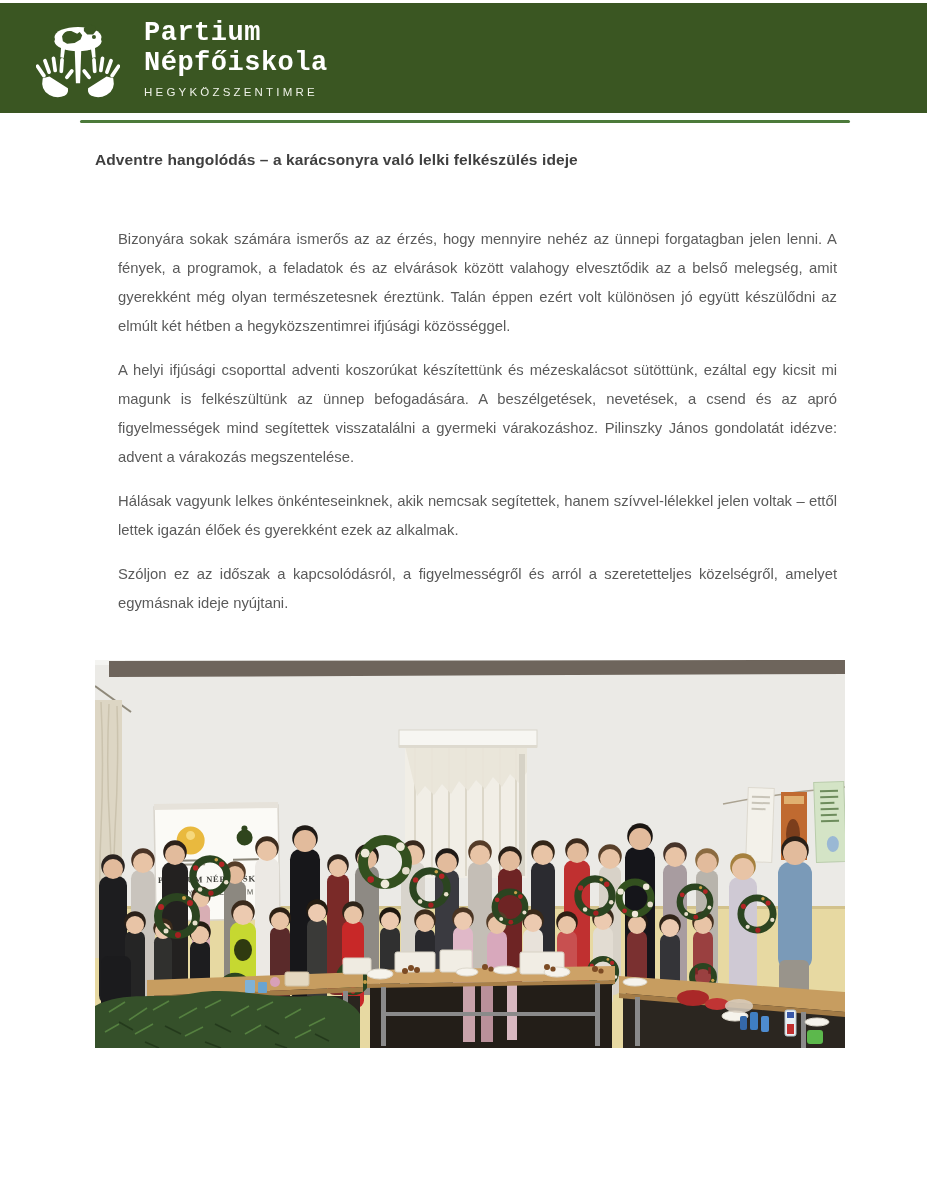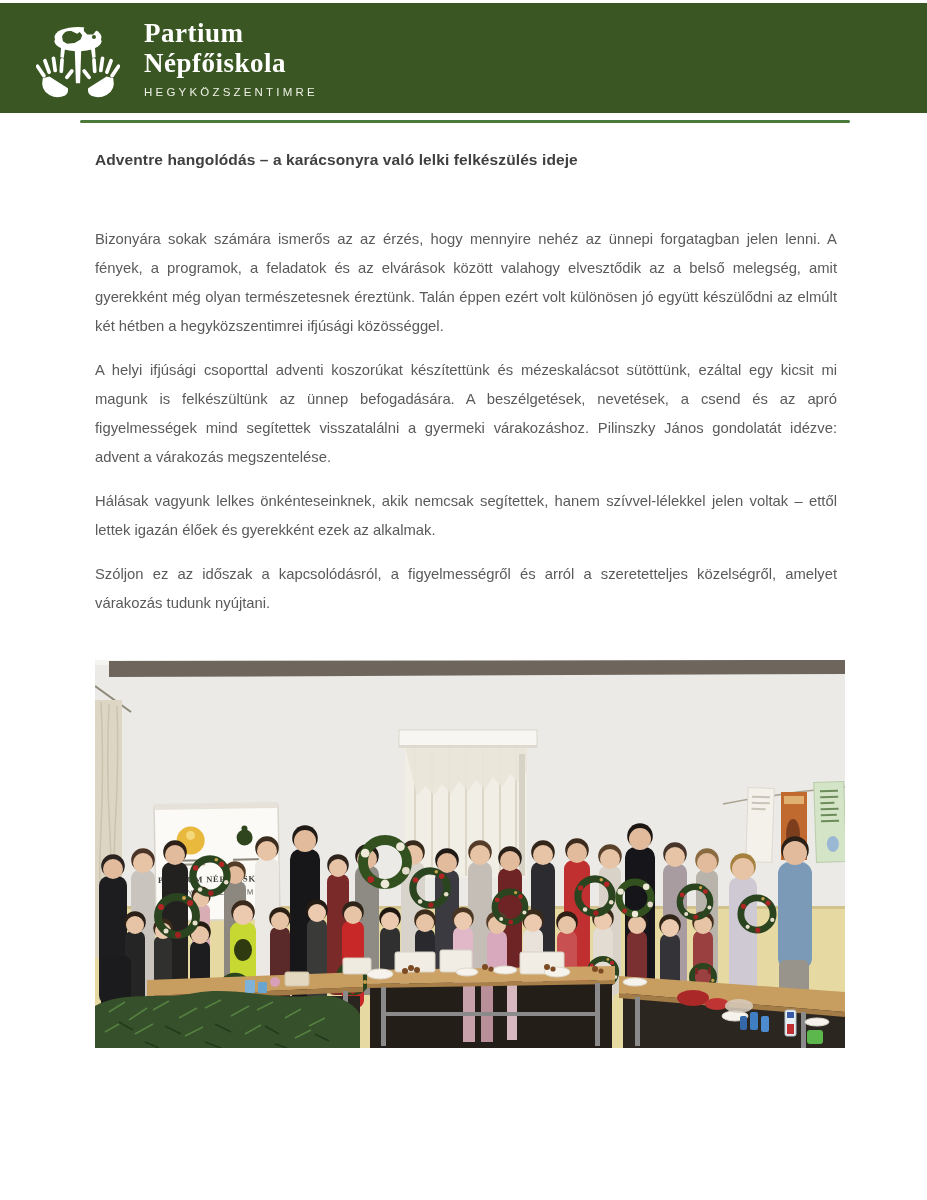--- a/index.html
+++ b/index.html
@@ -9,35 +9,35 @@
   }
   
   .band{
     margin-top:3px;height:110px;background:#3A5622;
     display:flex;align-items:center;padding-left:36px;box-sizing:border-box;
   }
   .logo{display:flex;align-items:center;}
   .logo-icon{width:84px;height:94px;flex:0 0 auto;}
   .logo-text{margin-left:24px;}
   .logo-title{
-    font-family:Liberation Serif, serif;font-weight:700;color:#ffffff;
+    font-family:Liberation Mono, monospace;font-weight:700;color:#ffffff;
     font-size:27px;line-height:1.12;letter-spacing:.5px;
   }
   .logo-subtitle{
     color:#eef1e7;font-size:11.5px;letter-spacing:3.2px;margin-top:8px;font-weight:400;
   }
   .rule{
     margin:7px 0 0 80px;width:770px;height:3px;background:#4C7A3A;border-radius:2px;
   }
   
   main{padding:0 90px 8px 95px;}
   h1.title{
     margin:28px 0 0 0;font-size:15.5px;font-weight:700;color:#3f3f3f;letter-spacing:.1px;
   }
-  .body-copy{margin-top:56px;}
+  .body-copy{margin-top:56px;margin-left:23px;}
   .body-copy p{
     margin:0 0 15px 0;font-size:14.8px;line-height:29px;color:#5a5a5a;
     text-align:justify;font-weight:400;
   }
   figure.photo{
     margin:42px 0 0 0;padding:0;width:750px;height:388px;line-height:0;
   }
   figure.photo svg{display:block;}
 </style>
 </head>
@@ -87,21 +87,21 @@
 
   <div class="rule"></div>
 
   <main>
     <h1 class="title">Adventre hangolódás – a karácsonyra való lelki felkészülés ideje</h1>
 
     <div class="body-copy">
       <p>Bizonyára sokak számára ismerős az az érzés, hogy mennyire nehéz az ünnepi forgatagban jelen lenni. A fények, a programok, a feladatok és az elvárások között valahogy elvesztődik az a belső melegség, amit gyerekként még olyan természetesnek éreztünk. Talán éppen ezért volt különösen jó együtt készülődni az elmúlt két hétben a hegyközszentimrei ifjúsági közösséggel.</p>
       <p>A helyi ifjúsági csoporttal adventi koszorúkat készítettünk és mézeskalácsot sütöttünk, ezáltal egy kicsit mi magunk is felkészültünk az ünnep befogadására. A beszélgetések, nevetések, a csend és az apró figyelmességek mind segítettek visszatalálni a gyermeki várakozáshoz. Pilinszky János gondolatát idézve: advent a várakozás megszentelése.</p>
       <p>Hálásak vagyunk lelkes önkénteseinknek, akik nemcsak segítettek, hanem szívvel-lélekkel jelen voltak – ettől lettek igazán élőek és gyerekként ezek az alkalmak.</p>
-      <p>Szóljon ez az időszak a kapcsolódásról, a figyelmességről és arról a szeretetteljes közelségről, amelyet várakozás tudunk nyújtani.</p>
+      <p>Szóljon ez az időszak a kapcsolódásról, a figyelmességről és arról a szeretetteljes közelségről, amelyet egymásnak ideje nyújtani.</p>
     </div>
 
     <figure class="photo" role="img" aria-label="Group photo: children and adults in a community room holding handmade advent wreaths, tables with craft materials in front, window with lace curtain and roll-up banner behind">
       <svg width="750" height="388" viewBox="0 0 750 388">
         <defs>
 
           <g id="wr-r">
             <circle r="19" fill="none" stroke="#2b4420" stroke-width="8"></circle>
             <circle cx="13" cy="-13" r="3" fill="#b22525"></circle>
             <circle cx="-16" cy="-9" r="3" fill="#b22525"></circle>

